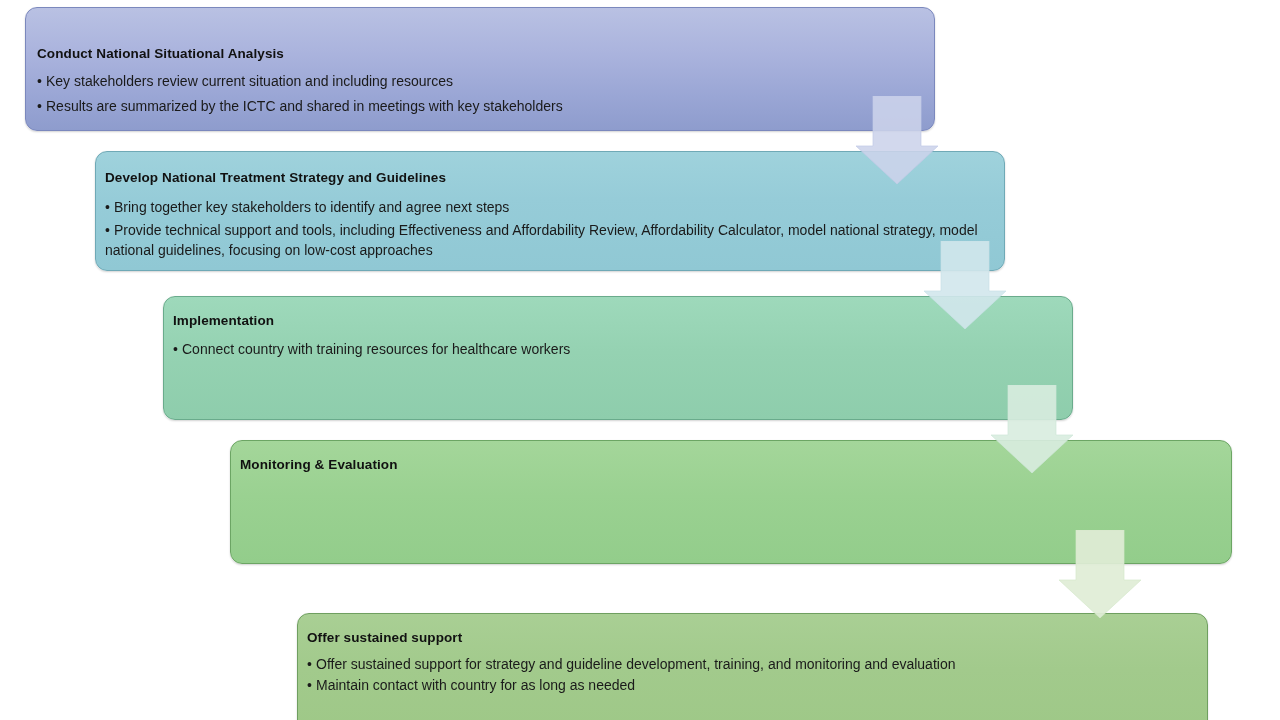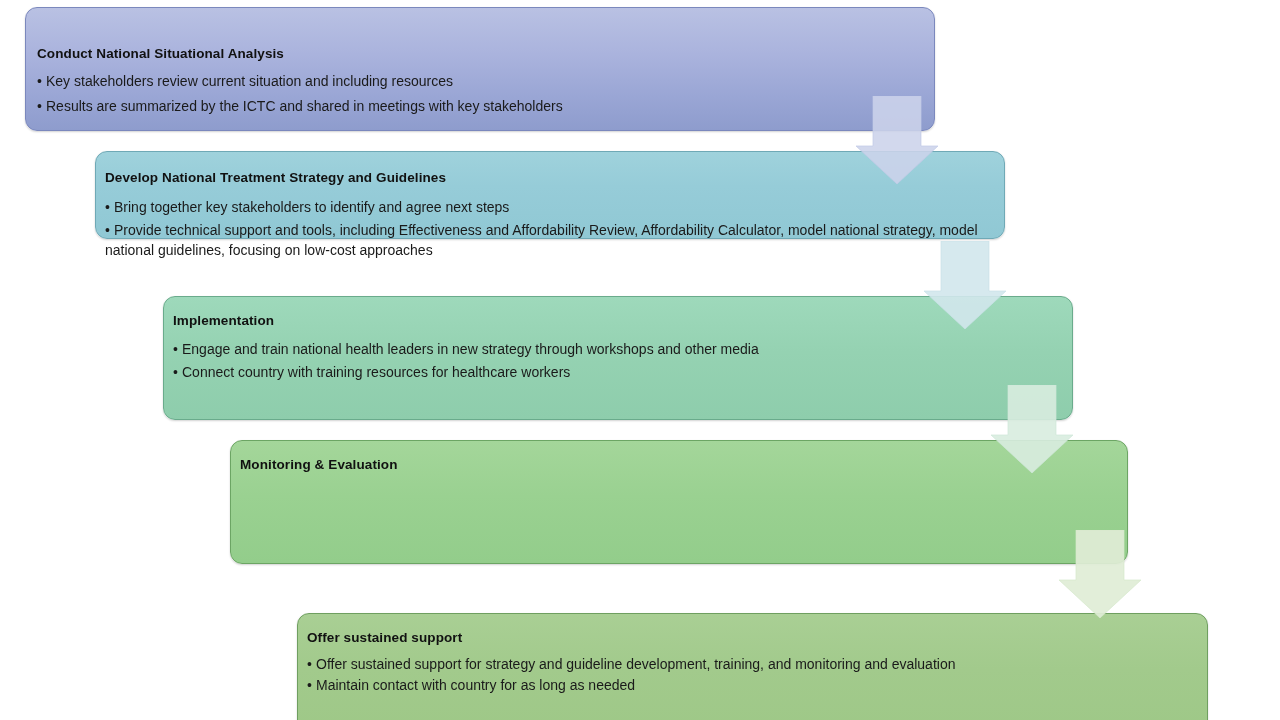--- a/index.html
+++ b/index.html
@@ -75,40 +75,40 @@
   #stage-1 {
     left: 25px; top: 7px; width: 910px; height: 124px;
     background: linear-gradient(to bottom, #b9c1e3 0%, #aab3dd 38%, #9aa6d5 72%, #8e9ccd 100%);
     border-color: #7b88bd;
   }
   #stage-1 .stage-inner { padding: 38px 0 0 11px; }
   #stage-1 .stage-bullets { margin-top: 7px; }
   #stage-1 .stage-bullets li { line-height: 24.5px; }
 
   #stage-2 {
-    left: 95px; top: 151px; width: 910px; height: 88px;
+    left: 95px; top: 151px; width: 910px; height: 120px;
     background: linear-gradient(to bottom, #9fd2dc 0%, #96ccd8 40%, #90c8d4 100%);
     border-color: #6fa9b6;
   }
   #stage-2 .stage-inner { padding: 18px 0 0 9px; }
   #stage-2 .stage-bullets { margin-top: 8px; }
   #stage-2 .stage-bullets li { line-height: 27px; }
   #stage-2 .stage-bullets li.wrap { line-height: 19.5px; }
 
   #stage-3 {
     left: 163px; top: 296px; width: 910px; height: 124px;
     background: linear-gradient(to bottom, #9ed9bb 0%, #95d2b2 45%, #8ecdac 100%);
     border-color: #6aab8c;
   }
   #stage-3 .stage-inner { padding: 16px 0 0 9px; }
   #stage-3 .stage-bullets { margin-top: 9px; }
   #stage-3 .stage-bullets li { line-height: 22.5px; }
 
   #stage-4 {
-    left: 230px; top: 440px; width: 898px; height: 124px;
+    left: 230px; top: 440px; width: 1002px; height: 124px;
     background: linear-gradient(to bottom, #a4d69a 0%, #9ad191 45%, #93cd8b 100%);
     border-color: #6ca564;
   }
   #stage-4 .stage-inner { padding: 16px 0 0 9px; }
   #stage-4 .stage-bullets { margin-top: 10px; }
   #stage-4 .stage-bullets li { line-height: 22.5px; }
 
   #stage-5 {
     left: 297px; top: 613px; width: 911px; height: 124px;
     background: linear-gradient(to bottom, #a9cf94 0%, #a2ca8c 45%, #9ec887 100%);
@@ -148,21 +148,20 @@
         <li><span class="bullet-glyph">•</span><span>Bring together key stakeholders to identify and agree next steps</span></li>
         <li class="wrap"><span class="bullet-glyph">•</span><span>Provide technical support and tools, including Effectiveness and Affordability Review, Affordability Calculator, model national strategy, model national guidelines, focusing on low-cost approaches</span></li>
       </ul>
     </div>
   </div>
 
   <div class="stage-box" id="stage-3">
     <div class="stage-inner">
       <div class="stage-title">Implementation</div>
       <ul class="stage-bullets">
-        <li><span class="bullet-glyph">•</span><span>Engage and train national health leaders in new strategy through workshops and other media</span></li>
         <li><span class="bullet-glyph">•</span><span>Connect country with training resources for healthcare workers</span></li>
       </ul>
     </div>
   </div>
 
   <div class="stage-box" id="stage-4">
     <div class="stage-inner">
       <div class="stage-title">Monitoring &amp; Evaluation</div>
     </div>
   </div>

